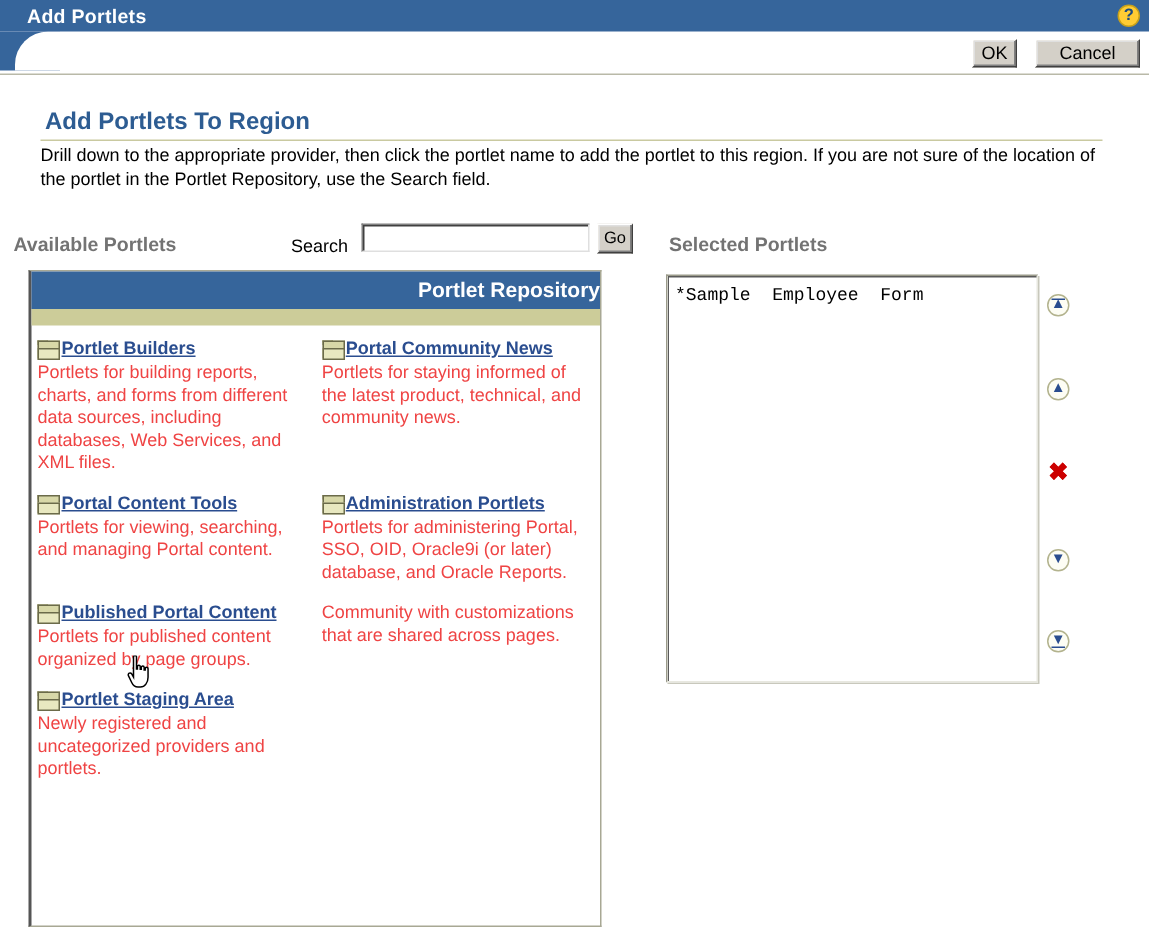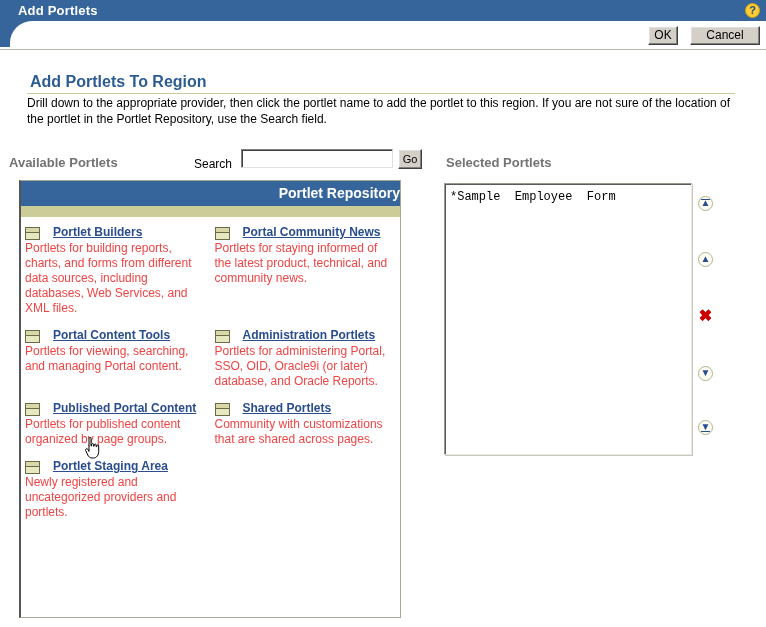--- a/index.html
+++ b/index.html
@@ -198,21 +198,21 @@
     flex-wrap: wrap;
   }
   .repo-cell {
     width: 50%;
     box-sizing: border-box;
     padding: 0 8px 12px 4px;
   }
   .cell-link-row {
     display: flex;
     align-items: flex-start;
-    gap: 13px;
+    gap: 1px;
     margin-bottom: 1px;
   }
   .folder-icon {
     flex: 0 0 auto;
     position: relative;
     width: 15px; height: 13px;
     margin-top: 2px;
   }
   .folder-icon .fold-back {
     position: absolute;
@@ -418,28 +418,20 @@
             <span class="fold-tab"></span>
               <span class="fold-back"></span>
               <span class="fold-front"></span>
           </span>
           <span class="cell-link">Published Portal Content</span>
         </div>
         <div class="cell-desc">Portlets for published content organized by page groups.</div>
       </div>
 
       <div class="repo-cell">
-        <div class="cell-link-row">
-          <span class="folder-icon">
-            <span class="fold-tab"></span>
-              <span class="fold-back"></span>
-              <span class="fold-front"></span>
-          </span>
-          <span class="cell-link">Shared Portlets</span>
-        </div>
         <div class="cell-desc">Community with customizations that are shared across pages.</div>
       </div>
 
       <div class="repo-cell">
         <div class="cell-link-row">
           <span class="folder-icon">
             <span class="fold-tab"></span>
               <span class="fold-back"></span>
               <span class="fold-front"></span>
           </span>

